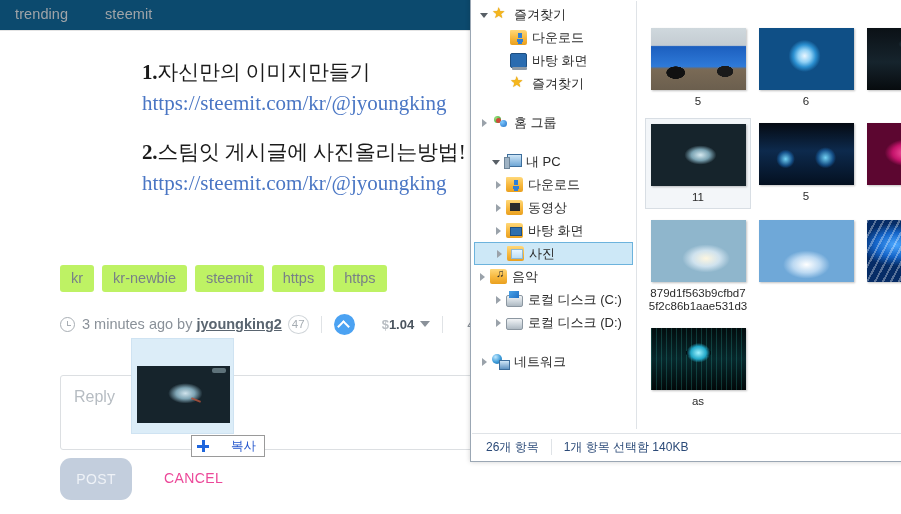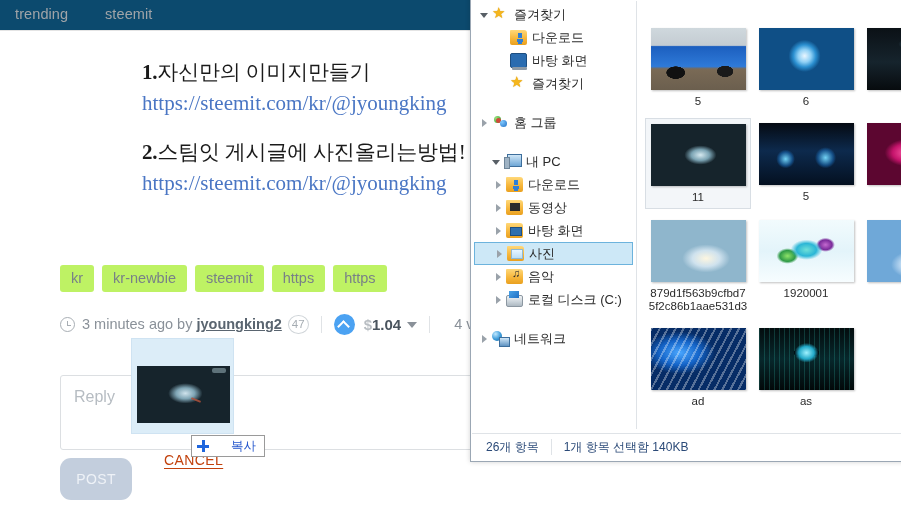--- a/index.html
+++ b/index.html
@@ -83,21 +83,21 @@
   }
   .upvote {
     width: 21px; height: 21px; border-radius: 50%;
     background: #4ba2f2; position: relative;
   }
   .upvote::after {
     content:""; position:absolute; left:5.5px; top:8px;
     width:7px; height:7px; border-left:2px solid #fff; border-top:2px solid #fff;
     transform: rotate(45deg);
   }
-  .payout { margin-left: 9px; font-size: 15px; color: #b8bdc2; font-weight: bold; }
+  .payout { margin-left: 27px; font-size: 13px; color: #b8bdc2; font-weight: bold; }
   .payout .amt { color: #4a545e; }
   .caret-down {
     display:inline-block; width:0;height:0; margin-left:6px;
     border-left:5px solid transparent; border-right:5px solid transparent;
     border-top:6px solid #8a9199; vertical-align: 2px;
   }
   .votes { margin-left: 12px; color:#8a9199; }
 
   
   .reply-box {
@@ -110,23 +110,23 @@
     font-size: 16px; color:#b6bcc2;
   }
   .post-btn {
     position:absolute; left: 60px; top: 458px;
     width: 72px; height: 42px; border-radius: 11px;
     background: #c3cedd; color:#eef2f7;
     display:flex; align-items:center; justify-content:center;
     font-size: 14px; letter-spacing: .4px;
   }
   .cancel-btn {
-    position:absolute; left: 164px; top: 452px;
-    font-size: 14px; color:#c2410c; letter-spacing:.4px;
-    text-decoration: underline; text-underline-offset: 3px;
+    position:absolute; left: 164px; top: 470px;
+    font-size: 14px; color:#ec4899; letter-spacing:.4px;
+    text-underline-offset: 3px;
   }
 
   
   .drag-ghost {
     position:absolute; left: 131px; top: 338px;
     width: 103px; height: 96px;
     background: #dcedf8; border: 1px solid #cfe3f2;
   }
   .drag-thumb {
     position:absolute; left: 5px; top: 27px; width: 93px; height: 57px;
@@ -522,33 +522,40 @@
         <span class="ic folder-desk"></span>
         <span class="lbl">바탕 화면</span>
       </div>
       <div class="tree-row sel" style="padding-left:16px">
         <span class="tw">
             <i class="tri-closed"></i>
           </span>
         <span class="ic folder-pic"></span>
         <span class="lbl">사진</span>
       </div>
-      <div class="tree-row" style="padding-left:18px">
+      <div class="tree-row" style="padding-left:2px">
         <span class="tw">
             <i class="tri-closed"></i>
           </span>
         <span class="ic folder-music"></span>
         <span class="lbl">음악</span>
       </div>
       <div class="tree-row" style="padding-left:18px">
         <span class="tw">
             <i class="tri-closed"></i>
           </span>
         <span class="ic drive sys"></span>
         <span class="lbl">로컬 디스크 (C:)</span>
+      </div>
+      <div class="tree-row" style="padding-left:18px">
+        <span class="tw">
+            <i class="tri-closed"></i>
+          </span>
+        <span class="ic drive"></span>
+        <span class="lbl">로컬 디스크 (D:)</span>
       </div>
 
       <div class="tree-gap"></div>
 
       <div class="tree-row" style="padding-left:4px">
         <span class="tw">
             <i class="tri-closed"></i>
           </span>
         <span class="ic network"></span>
         <span class="lbl">네트워크</span>
@@ -579,24 +586,20 @@
           <div class="cell-label">5</div>
         </div>
         <div class="cell">
           <div class="thumb t-pink"></div>
           <div class="cell-label"></div>
         </div>
 
         <div class="cell">
           <div class="thumb t-sky"></div>
           <div class="cell-label">879d1f563b9cfbd75f2c86b1aae531d3</div>
-        </div>
-        <div class="cell">
-          <div class="thumb t-flower"></div>
-          <div class="cell-label">1920001</div>
         </div>
         <div class="cell">
           <div class="thumb t-ice"></div>
 
         </div>
 
         <div class="cell">
           <div class="thumb t-binary"></div>
           <div class="cell-label">ad</div>
         </div>

